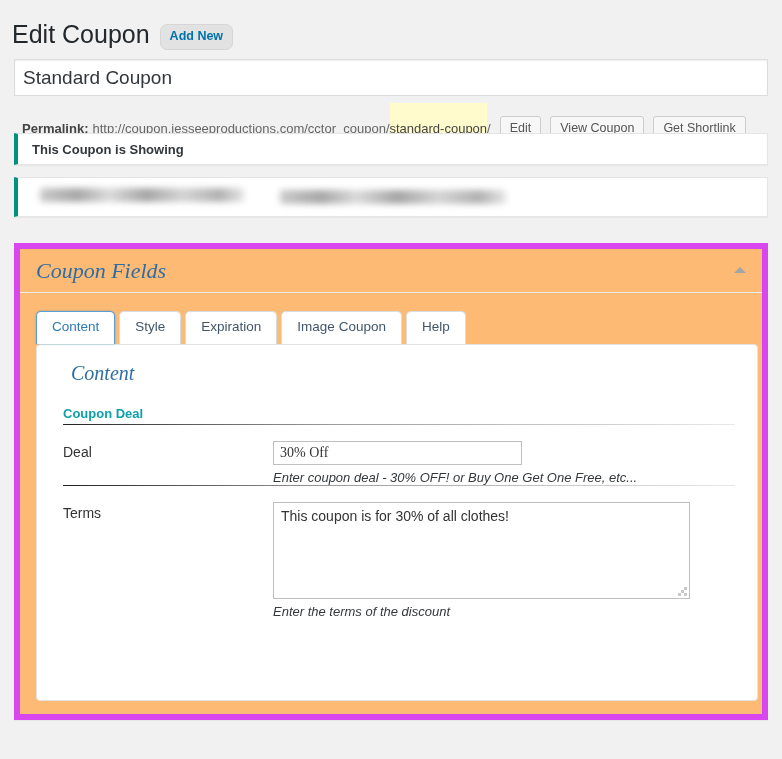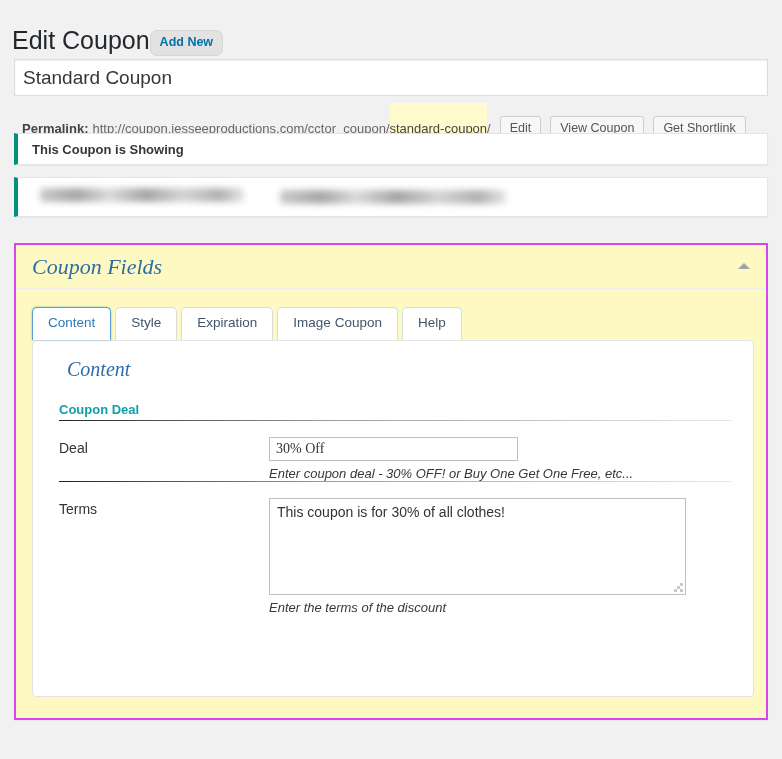--- a/index.html
+++ b/index.html
@@ -13,22 +13,22 @@
   .page {
     position: relative;
     width: 782px; height: 759px;
     overflow: hidden;
     background: #f1f1f1;
   }
 
   
   .page-head {
     position: absolute;
-    left: 12px; top: 24px;
-    display: flex; align-items: center; 
+    left: 12px; top: 18px;
+    display: flex; align-items: center; gap: 10px;
   }
   .page-title {
     font-size: 25px;
     font-weight: 400;
     color: #23282d;
     line-height: 1.3;
     padding: 0; margin: 0;
   }
   .add-new-btn {
     display: inline-block;
@@ -119,22 +119,22 @@
     border-radius: 2px;
   }
   .blur-a { left: 22px; top: 10px; width: 204px; height: 14px; }
   .blur-b { left: 262px; top: 12px; width: 226px; height: 14px; }
 
   
   .metabox {
     position: absolute;
     left: 14px; top: 243px;
     width: 754px; height: 477px;
-    background: #fef9c3;
-    border: 2px solid #d946ef;
+    background: #fdba74;
+    border: 6px solid #d946ef;
     box-shadow: 0 1px 1px rgba(0,0,0,.04);
   }
   .metabox-head {
     position: relative;
     height: 44px;
     border-bottom: 1px solid #eee;
     display: flex; align-items: center;
   }
   .metabox-title {
     font-family: "Liberation Serif", serif;

